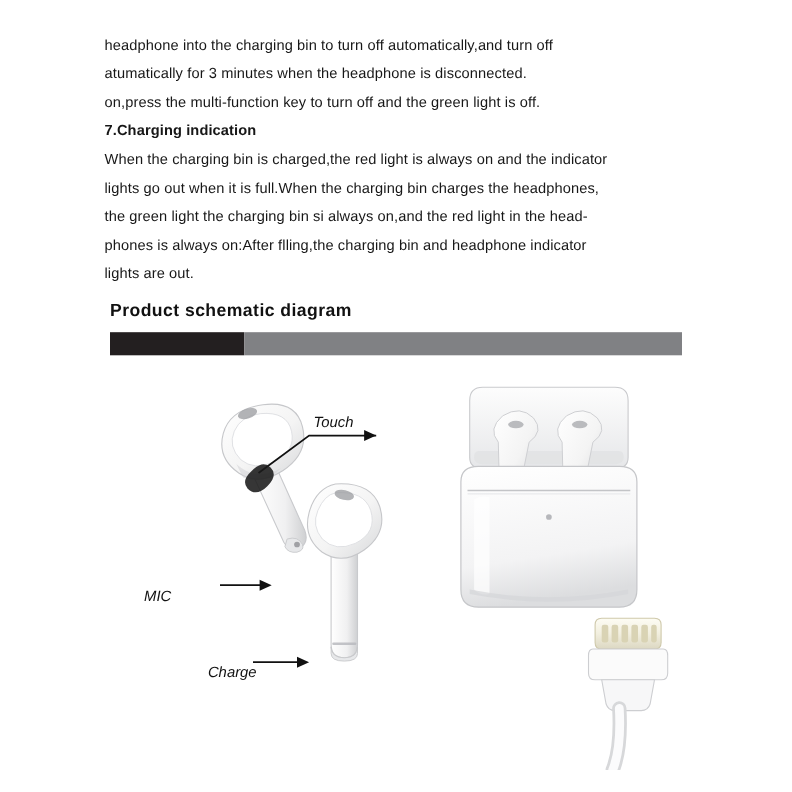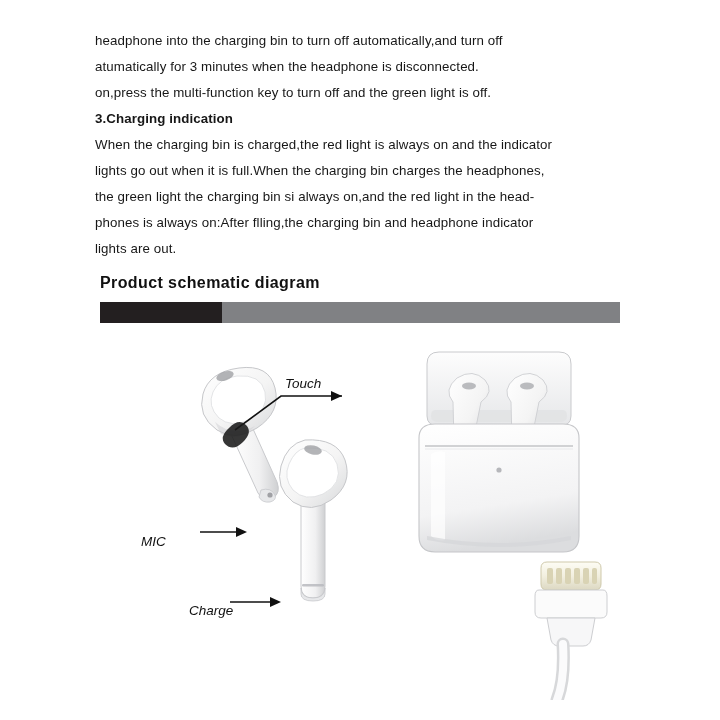--- a/index.html
+++ b/index.html
@@ -88,33 +88,33 @@
     height: 360px;
   }
 
   .callout-label {
     position: absolute;
     font-size: 13.5px;
     color: #111111;
     white-space: nowrap;
   }
   .label-touch { left: 190px; top: 36px; }
-  .label-mic   { left: 46px;  top: 194px; }
+  .label-mic   { left: 36px;  top: 194px; }
   .label-charge{ left: 94px;  top: 263px; }
 </style>
 </head>
 <body>
 
 <div class="page">
 
   <div class="text-block">
     <div class="line">headphone into the charging bin to turn off automatically,and turn off</div>
     <div class="line">atumatically for 3 minutes when the headphone is disconnected.</div>
     <div class="line">on,press the multi-function key to turn off and the green light is off.</div>
-    <div class="line bold">3.Charging indication</div>
+    <div class="line bold">7.Charging indication</div>
     <div class="line">When the charging bin is charged,the red light is always on and the indicator</div>
     <div class="line">lights go out when it is full.When the charging bin charges the headphones,</div>
     <div class="line">the green light the charging bin si always on,and the red light in the head-</div>
     <div class="line">phones is always on:After flling,the charging bin and headphone indicator</div>
     <div class="line">lights are out.</div>
   </div>
 
   <div class="section-heading">Product schematic diagram</div>
 
   <div class="color-bar">

